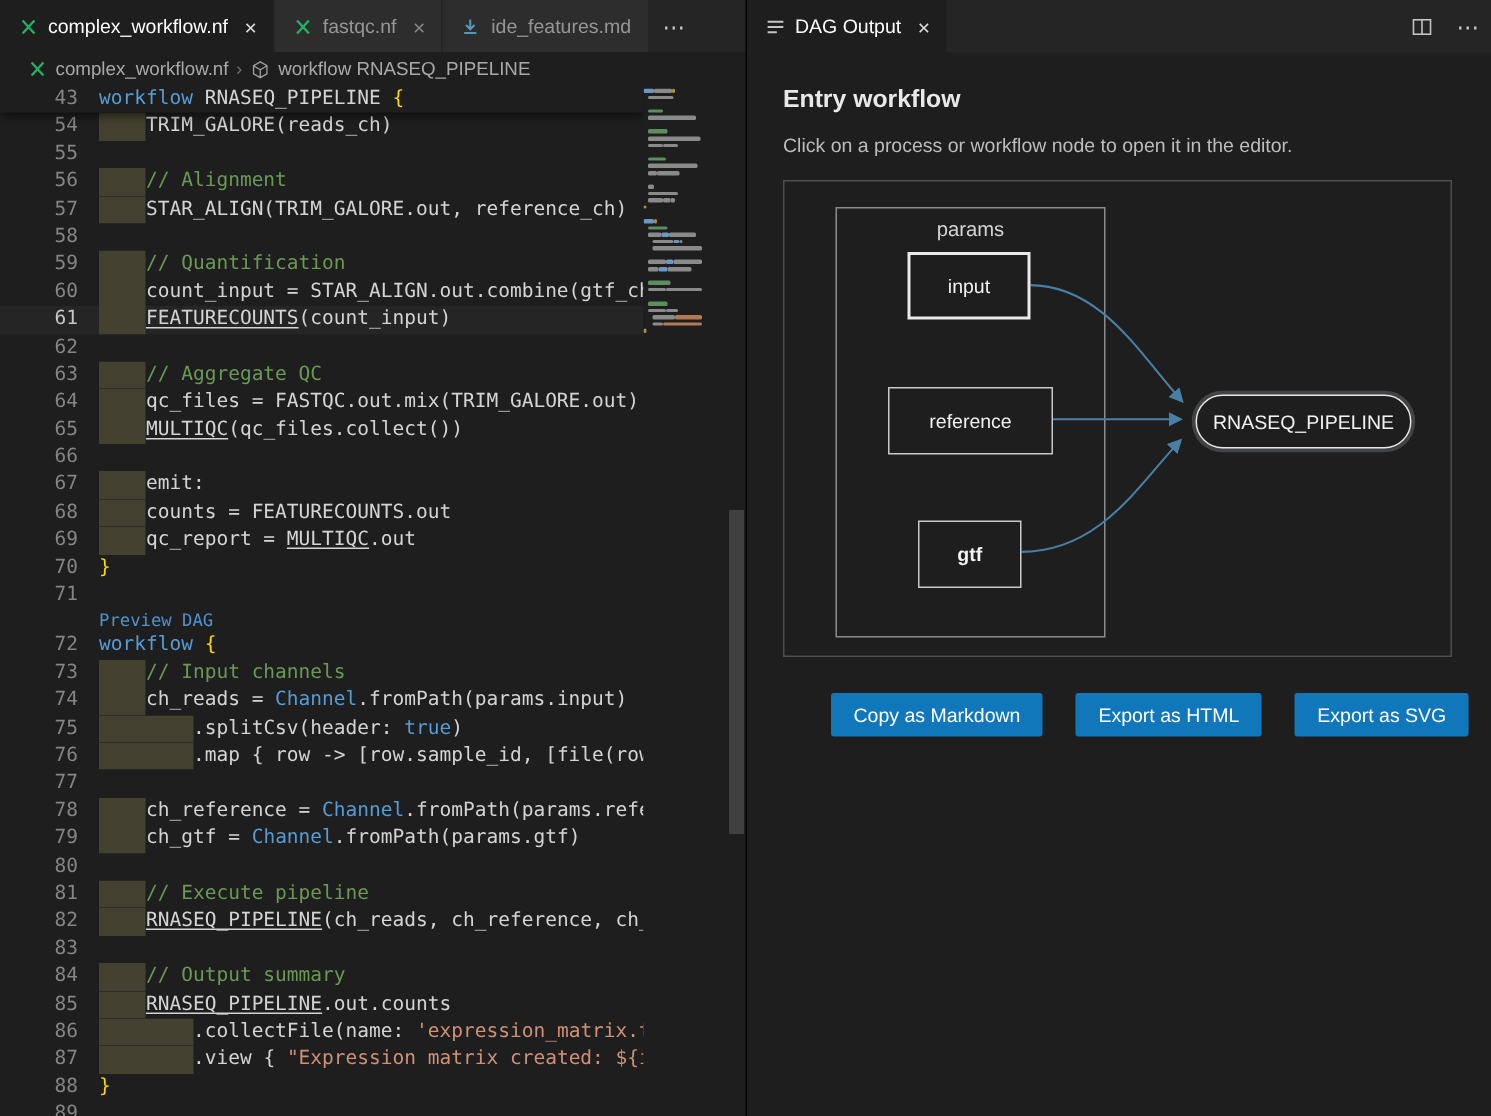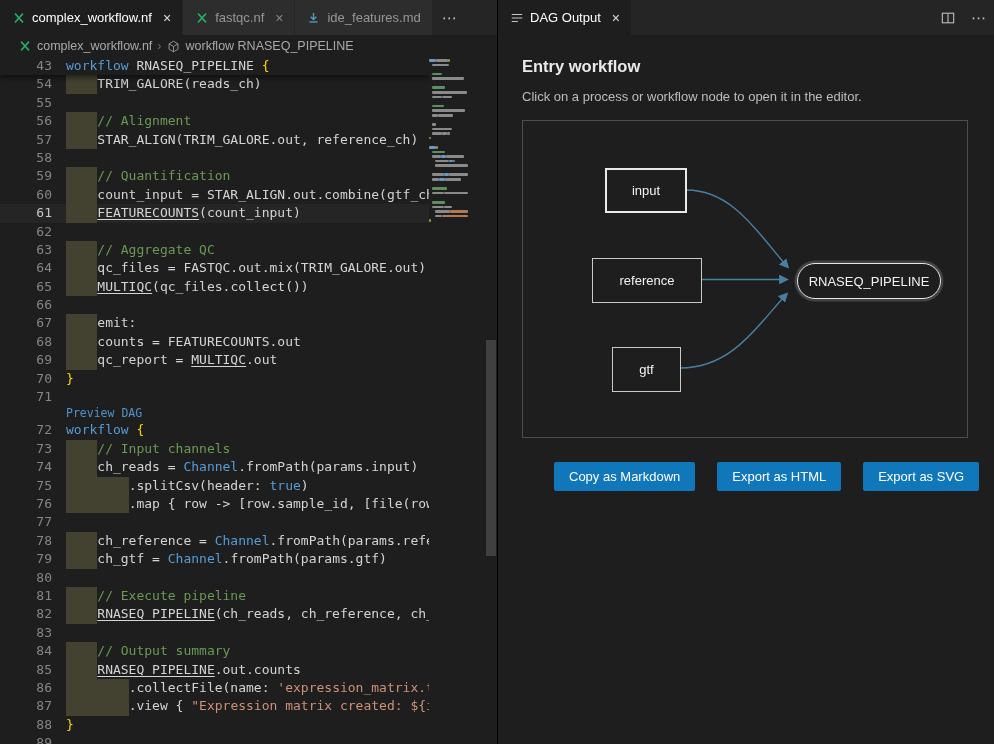--- a/index.html
+++ b/index.html
@@ -55,21 +55,21 @@
   .panel-desc{font-size:13px;color:#bdbdbd;margin:13px 0 0;}
   .dag{position:relative;width:446px;height:318px;border:1px solid #4d4d4d;margin-top:16px;background:#1e1e1e;box-sizing:border-box;}
   .edges{position:absolute;left:0;top:0;width:100%;height:100%;z-index:1;}
   .edge{stroke:var(--edge);stroke-width:1.4;fill:none;}
   .edge-arrow{fill:var(--edge);}
   .param-group{position:absolute;left:34px;top:17px;width:180px;height:287px;border:1px solid #8c8c8c;box-sizing:border-box;}
   .param-label{position:absolute;top:6px;left:0;width:100%;text-align:center;color:#d4d4d4;font-size:13.5px;}
   .node{position:absolute;display:flex;align-items:center;justify-content:center;background:#1e1e1e;border:1px solid #c9c9c9;color:#f2f2f2;font-size:13px;z-index:2;box-sizing:border-box;cursor:pointer;}
   #node-input{left:82px;top:47px;width:82px;height:45px;border-width:2px;border-color:#e9e9e9;}
   #node-reference{left:69px;top:137px;width:110px;height:45px;}
-  #node-gtf{left:89px;top:226px;width:69px;height:45px;}
+  #node-gtf{left:89px;top:226px;width:69px;height:45px;font-weight:bold;}
   #node-pipeline{left:274px;top:142px;width:144px;height:36px;border-radius:18px;border-width:1.5px;border-color:#e6e6e6;box-shadow:0 0 0 2.5px rgba(190,205,215,0.22);}
   .btn-row{display:flex;gap:22px;margin:24px 0 0 32px;}
   .btn{background:var(--accent);color:#fff;border:none;border-radius:2px;padding:7px 15px;font-size:13px;font-family:"Liberation Sans",sans-serif;cursor:pointer;white-space:nowrap;}
 </style>
 </head>
 <body>
 
 <div class="app">
 
   <div class="editor-col">
@@ -320,20 +320,23 @@
           <defs>
             <marker id="arrow" markerWidth="7" markerHeight="7" refX="5.5" refY="3.5" orient="auto">
               <path class="edge-arrow" d="M0,0 L7,3.5 L0,7 Z"></path>
             </marker>
           </defs>
           <path class="edge" d="M 164 69.5 C 212 69.5, 238 116, 266 147" marker-end="url(#arrow)"></path>
           <path class="edge" d="M 179 159.5 L 265 159.5" marker-end="url(#arrow)"></path>
           <path class="edge" d="M 158 248.5 C 212 248.5, 238 202, 265 174" marker-end="url(#arrow)"></path>
         </svg>
 
+        <div class="param-group">
+          <div class="param-label">params</div>
+        </div>
 
         <div class="node" id="node-input">input</div>
         <div class="node" id="node-reference">reference</div>
         <div class="node" id="node-gtf">gtf</div>
         <div class="node" id="node-pipeline">RNASEQ_PIPELINE</div>
       </div>
 
       <div class="btn-row" id="btn-row">
           <button class="btn">Copy as Markdown</button>
           <button class="btn">Export as HTML</button>

